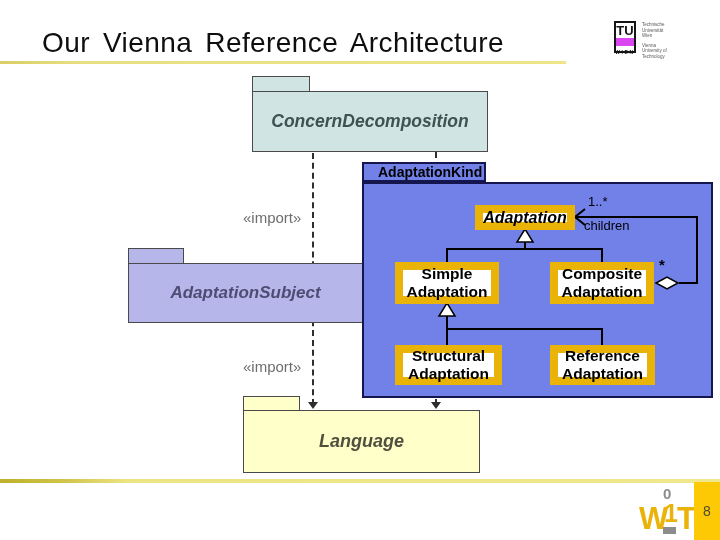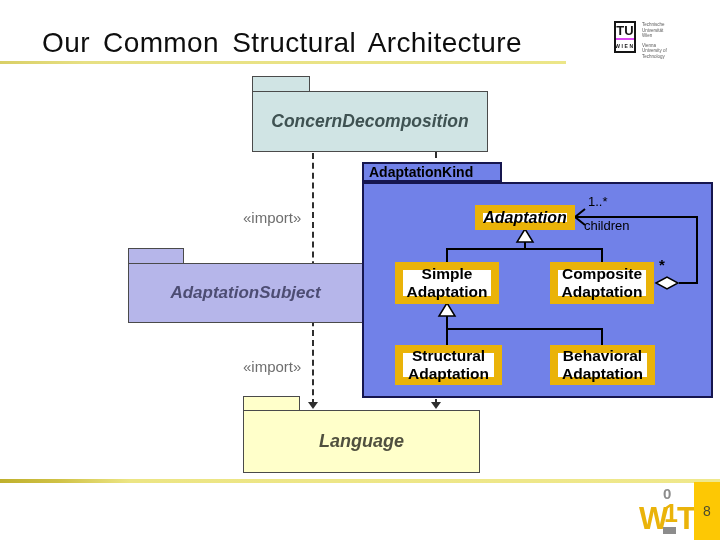--- a/index.html
+++ b/index.html
@@ -17,21 +17,21 @@
   .title-rule {
     position:absolute; left:0; top:61px; width:566px; height:3px;
     background:linear-gradient(to right,#d9cf66 0%,#e7e083 15%,#ece688 100%);
   }
   .tu-logo { position:absolute; left:614px; top:19px; width:100px; height:38px; }
   .tu-box {
     position:absolute; left:0; top:2px; width:22px; height:32px;
     border:2px solid #141414; display:flex; flex-direction:column; align-items:center;
     background:#fff;
   }
-  .tu-abbr { font-weight:bold; font-size:13px; line-height:15px; letter-spacing:0; border-bottom:2px solid #d946ef; width:100%; text-align:center; color:#141414; }
+  .tu-abbr { font-weight:bold; font-size:13px; line-height:15px; letter-spacing:0; border-bottom:8px solid #d946ef; width:100%; text-align:center; color:#141414; }
   .tu-city { font-size:5px; font-weight:bold; letter-spacing:1.6px; margin-top:3px; color:#141414; }
   .tu-text { position:absolute; left:28px; top:3px; color:#5a5a5a; font-size:4.5px; line-height:5.5px; }
   .tu-text .blk { margin-bottom:4px; }
 
   
   .pkg-tab  { position:absolute; border:1px solid #4a4a4a; border-bottom:none; }
   .pkg-body {
     position:absolute; border:1px solid #4a4a4a; display:flex;
     align-items:center; justify-content:center; font-weight:bold; z-index:2;font-style:italic;
   }
@@ -39,23 +39,23 @@
 
   .concern-tab  { left:252px; top:76px;  width:58px;  height:15px; background:#d0e4e4; }
   .concern-body { left:252px; top:91px;  width:236px; height:61px; background:#d0e4e4; font-size:17.5px; color:#3f5252; }
   .subject-tab  { left:128px; top:248px; width:56px;  height:15px; background:#b6b6ea; }
   .subject-body { left:128px; top:263px; width:235px; height:60px; background:#b6b6ea; font-size:17px; color:#4d4d73; }
   .language-tab { left:243px; top:396px; width:57px;  height:14px; background:#ffffca; }
   .language-body{ left:243px; top:410px; width:237px; height:63px; background:#ffffca; font-size:18px; color:#50503f; }
 
   
   .kind-tab {
-    position:absolute; left:362px; top:162px; width:140px; height:20px;
+    position:absolute; left:362px; top:162px; width:124px; height:20px;
     background:#7181e8; border:2px solid #16164f; z-index:2;
-    font-weight:bold; font-size:14px; color:#000; display:flex; align-items:flex-end; padding-left:5px;
+    font-weight:bold; font-size:14px; color:#000; display:flex; align-items:flex-end; padding-left:14px;
   }
   .kind-body {
     position:absolute; left:362px; top:182px; width:351px; height:216px;
     background:#7181e8; border:2px solid #16164f; z-index:2;
   }
   .kind-svg { position:absolute; left:0; top:0; z-index:1; }
   .cls {
     position:absolute; background:#ffffff; border:8px solid #eab308; z-index:2;
     display:flex; flex-direction:column; align-items:center; justify-content:center;
     font-weight:bold; font-size:15.5px; line-height:18px; color:#000; text-align:center;
@@ -96,21 +96,21 @@
     position:absolute; left:694px; top:482px; width:26px; height:58px;
     background:#fdc804; z-index:3; display:flex; align-items:center; justify-content:center;
     font-size:14px; color:#4c4c2e;
   }
 </style>
 </head>
 <body>
 
 <div class="slide">
 
-  <div class="title">Our Common Structural Architecture</div>
+  <div class="title">Our Vienna Reference Architecture</div>
   <div class="title-rule"></div>
 
   <div class="tu-logo">
     <div class="tu-box">
       <div class="tu-abbr">TU</div>
       <div class="tu-city">WIEN</div>
     </div>
     <div class="tu-text">
       <div class="blk">
         <div>Technische</div>
@@ -180,21 +180,21 @@
     </div>
     <div class="cls cls-composite">
       <div>Composite</div>
       <div>Adaptation</div>
     </div>
     <div class="cls cls-structural">
       <div>Structural</div>
       <div>Adaptation</div>
     </div>
     <div class="cls cls-behavioral">
-      <div>Behavioral</div>
+      <div>Reference</div>
       <div>Adaptation</div>
     </div>
   </div>
 
   <div class="footer-rule"></div>
   <div class="wit wit-w">W</div>
   <div class="wit wit-zero">0</div>
   <div class="wit wit-one">1</div>
   <div class="wit-one-base"></div>
   <div class="wit wit-t">T</div>

